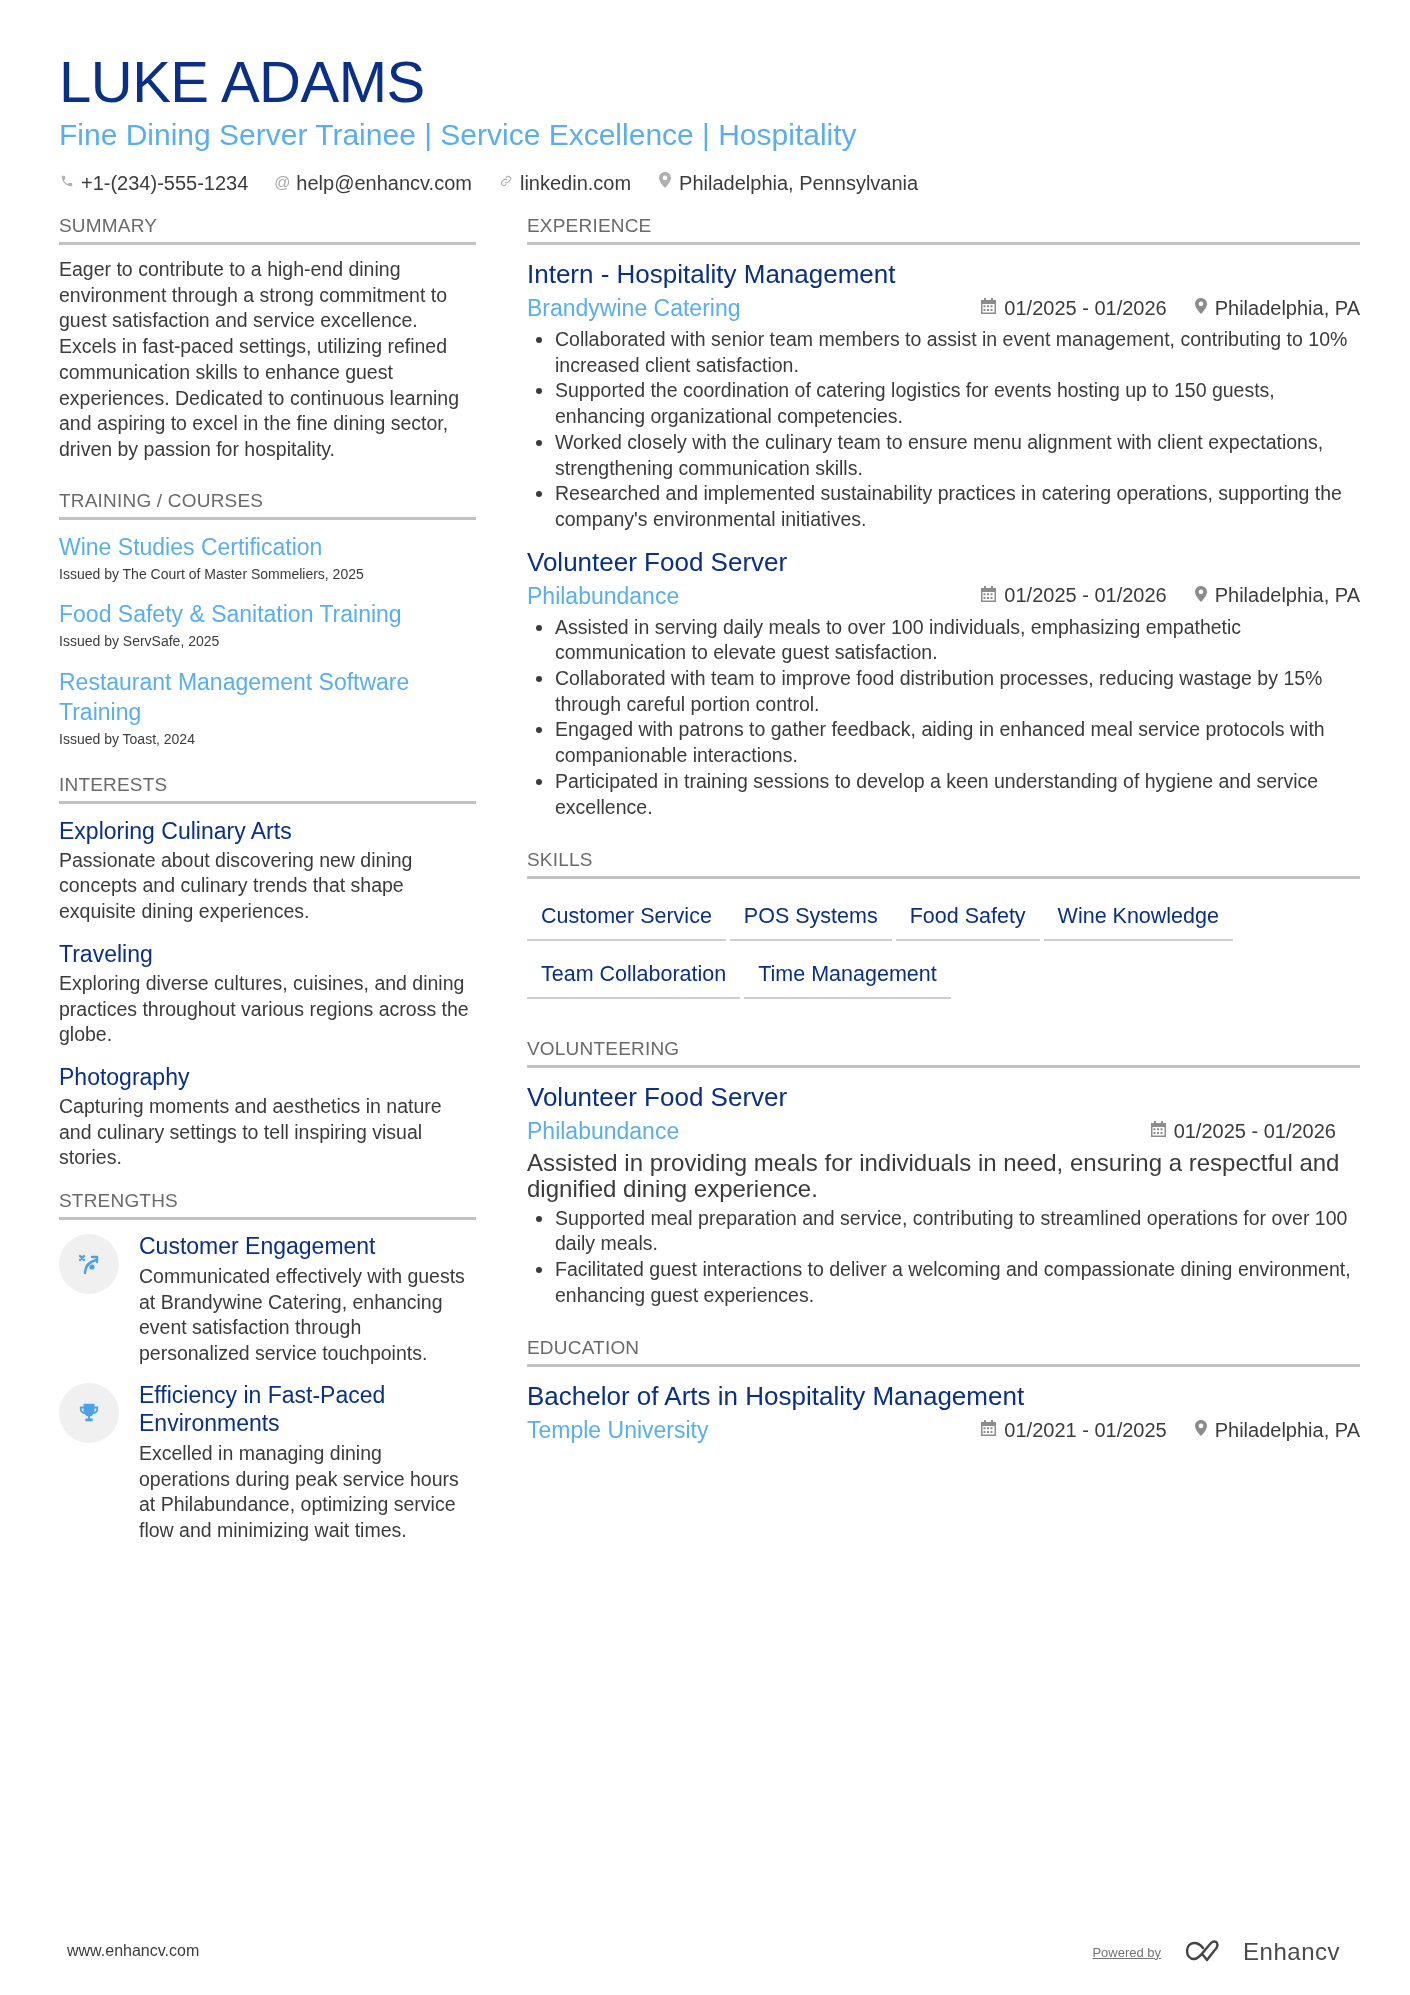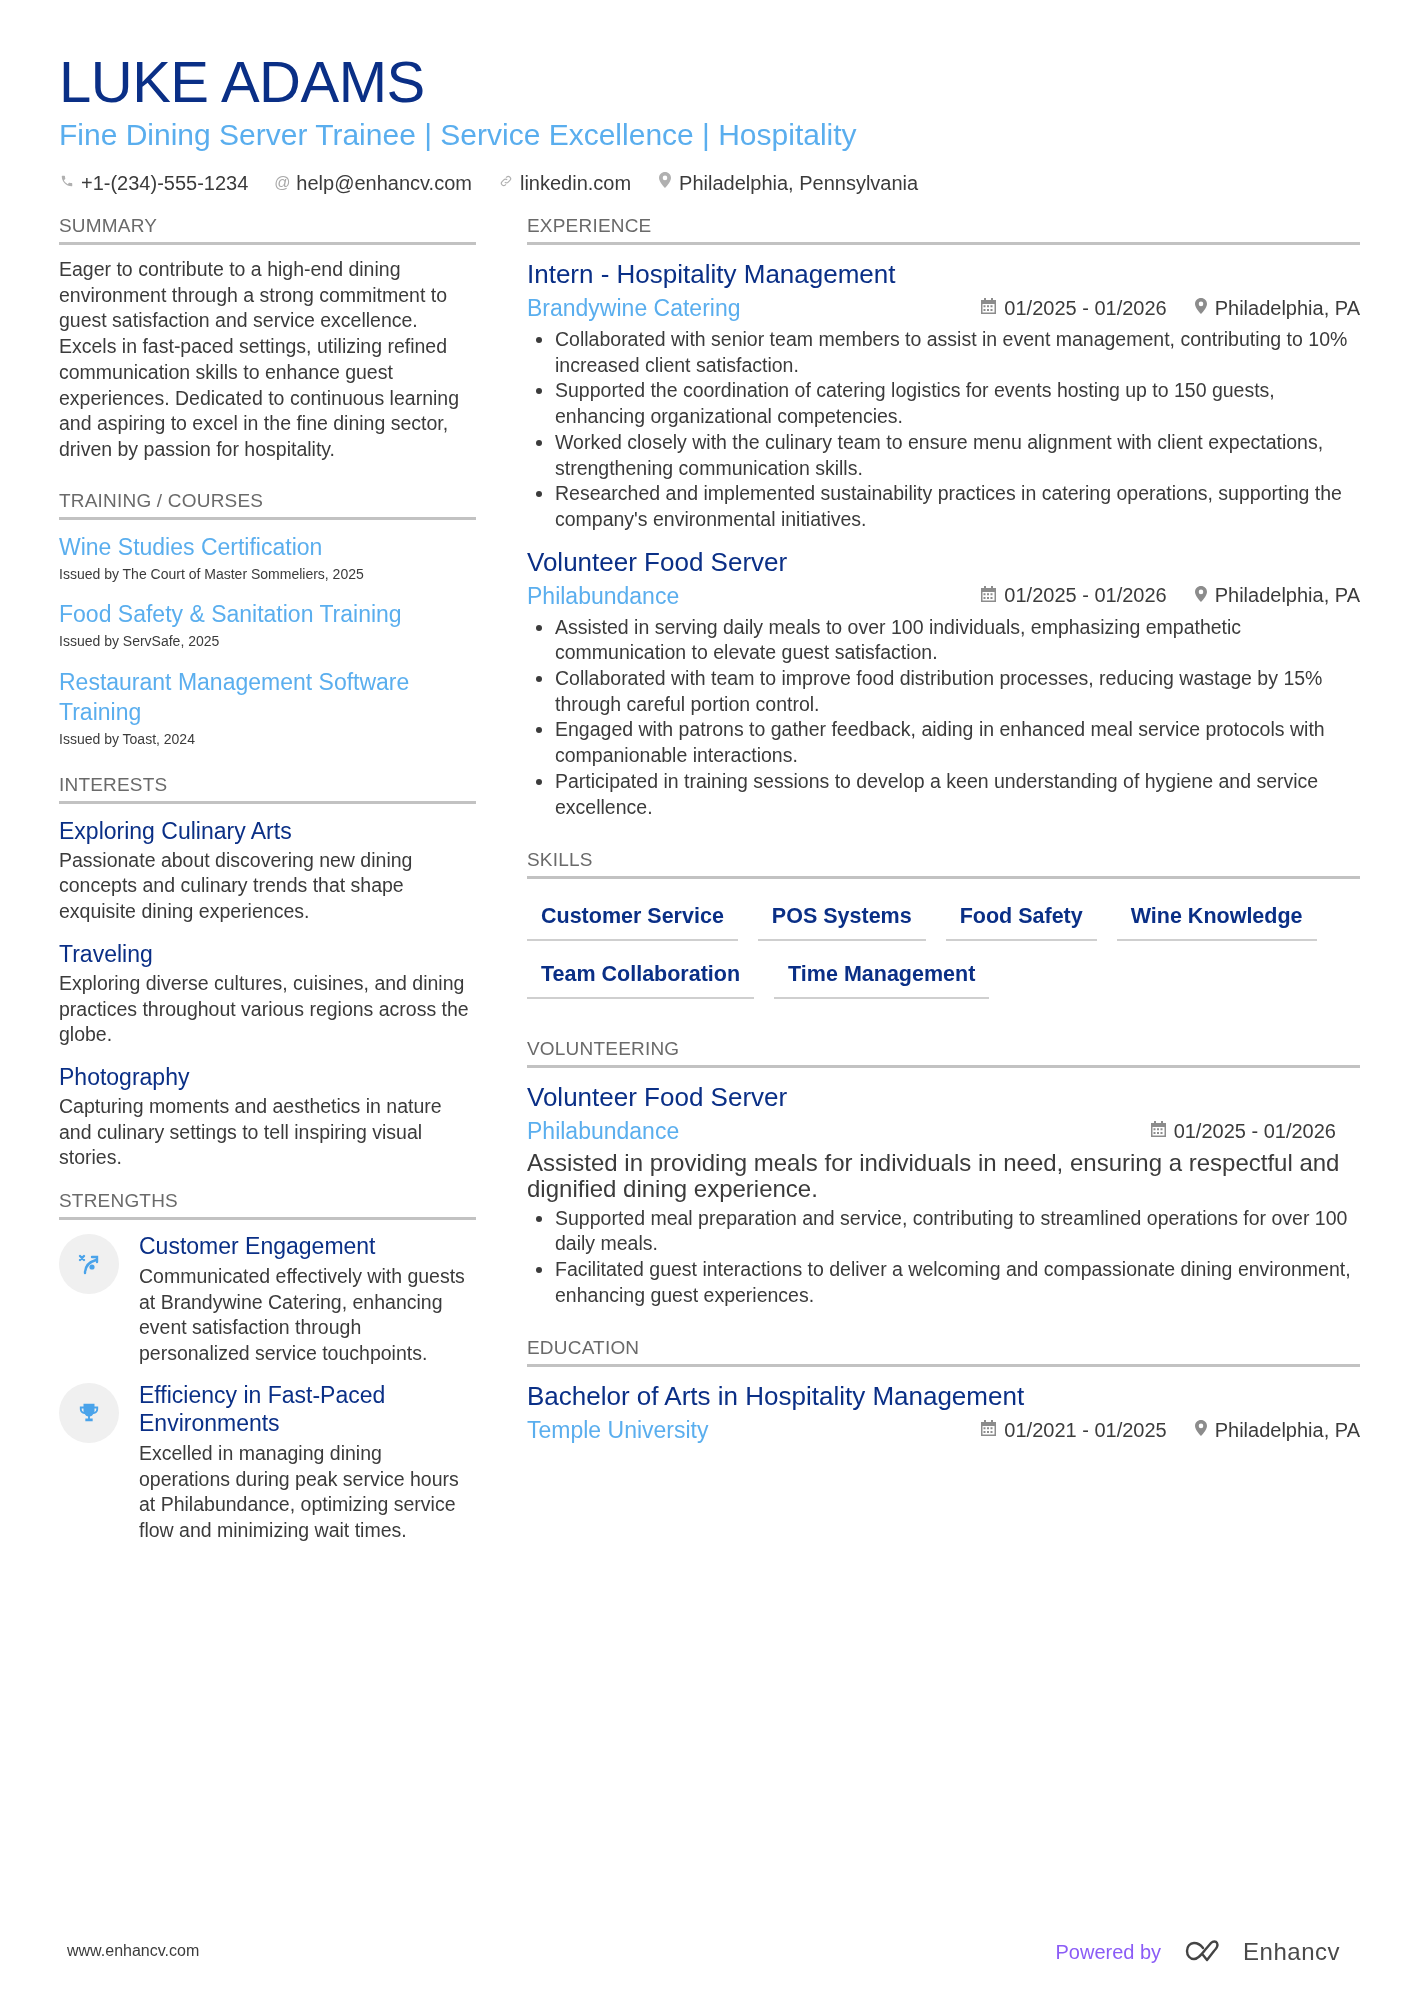--- a/index.html
+++ b/index.html
@@ -40,31 +40,31 @@
   .job { margin-bottom:12px; }
   .job-title { font-size:26px; line-height:34px; color:#0a2f86; }
   .job-meta { display:flex; align-items:center; justify-content:space-between; margin-top:2px; }
   .company { font-size:23px; line-height:30px; color:#5aaeee; }
   .meta-right { display:flex; gap:28px; font-size:20px; color:#3b3b3b; }
   .meta-item { display:flex; align-items:center; gap:8px; }
   .meta-item .ic { color:#8c8c8c; font-size:16px; }
   ul.bullets { margin:4px 0 0 0; padding:0 0 0 28px; }
   ul.bullets li { font-size:19.5px; line-height:25.7px; color:#3b3b3b; }
 
-  .skills { display:flex; flex-wrap:wrap; gap:12px 20px; padding-top:4px;font-weight:bold; }
+  .skills { display:flex; flex-wrap:wrap; gap:12px 4px; padding-top:4px; }
   .skill { font-size:21.5px; line-height:30px; color:#0a2f86; padding:6px 14px 8px 14px;
            border-bottom:2px solid #cfcfcf; }
   .skills-section { margin-bottom:38px; }
 
   .vol-desc { font-size:24px; line-height:25.7px; color:#3b3b3b; margin-top:4px; }
 
   .footer { position:absolute; left:0; top:1938px; width:1410px; height:30px; }
   .foot-left { position:absolute; left:67px; top:4px; font-size:16px; color:#3b3b3b; }
   .foot-right { position:absolute; right:70px; top:0px; display:flex; align-items:center; gap:24px; }
-  .powered { font-size:20px; color:#8b5cf6; }
+  .powered { font-size:13px; color:#737373;text-decoration:underline; }
   .brand { display:flex; align-items:center; gap:12px; font-size:24px; color:#4a4a4a; letter-spacing:0.5px; }
 </style>
 </head>
 <body>
 
 <div class="page">
 
   <div class="header">
     <div class="name">LUKE ADAMS</div>
     <div class="headline">Fine Dining Server Trainee | Service Excellence | Hospitality</div>

